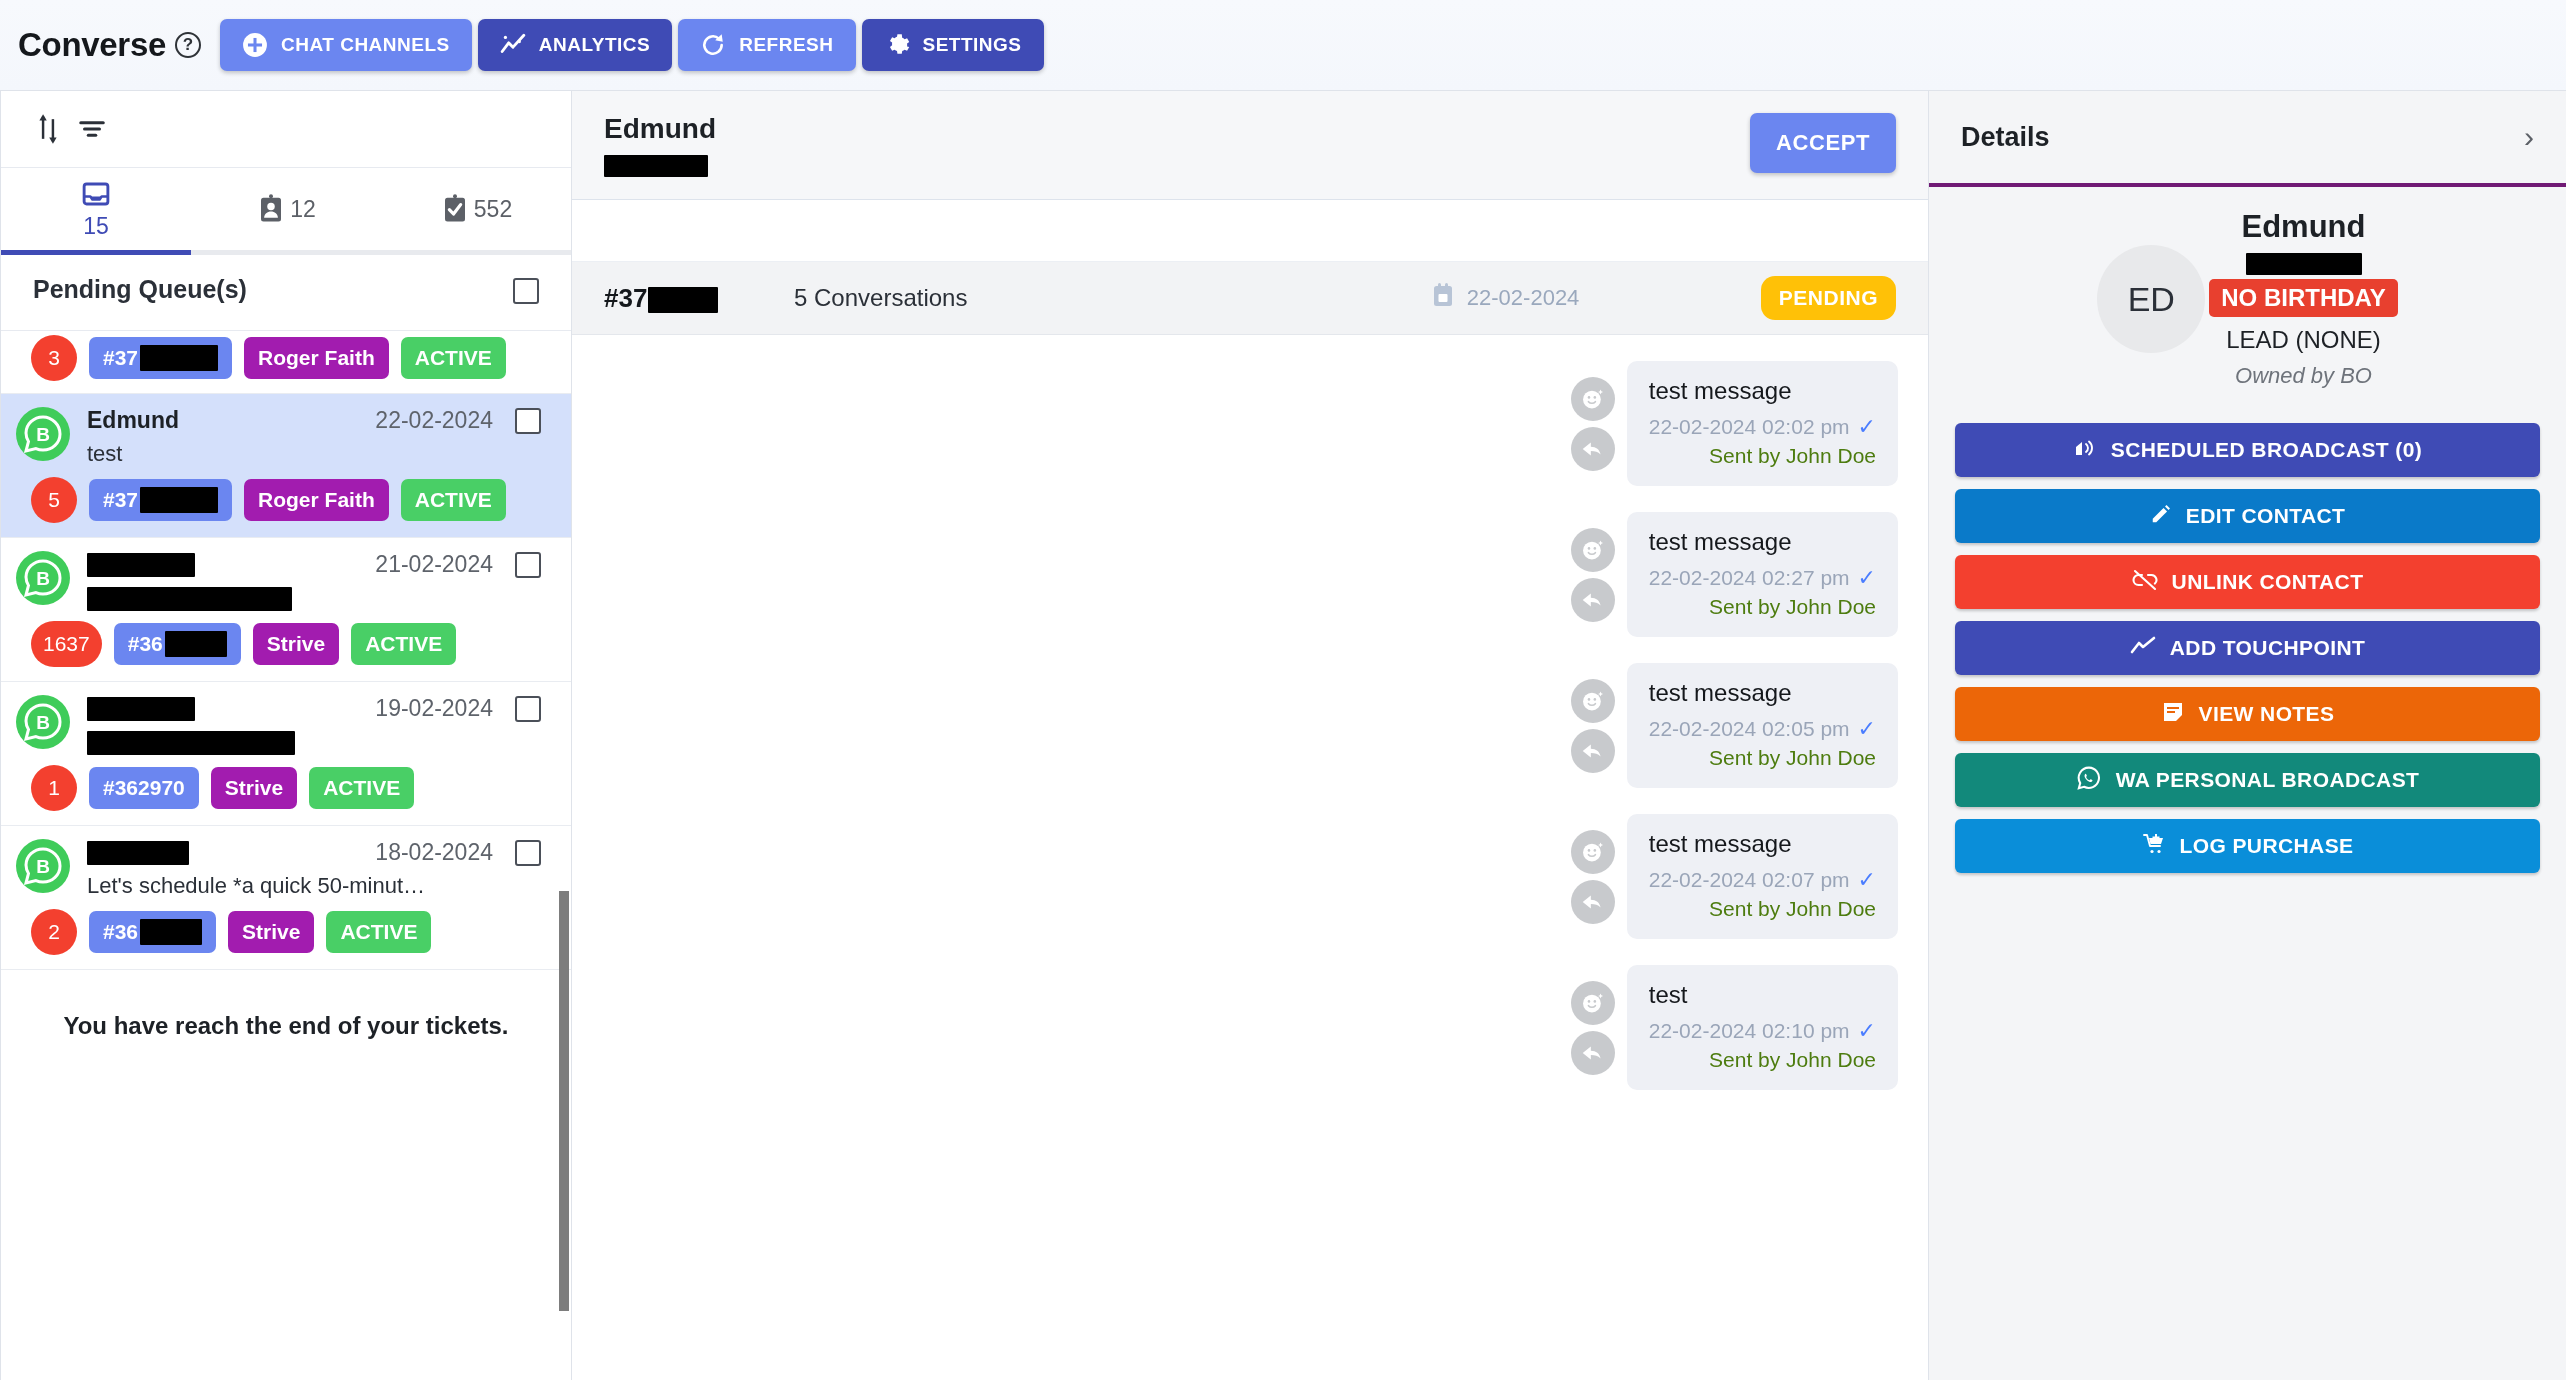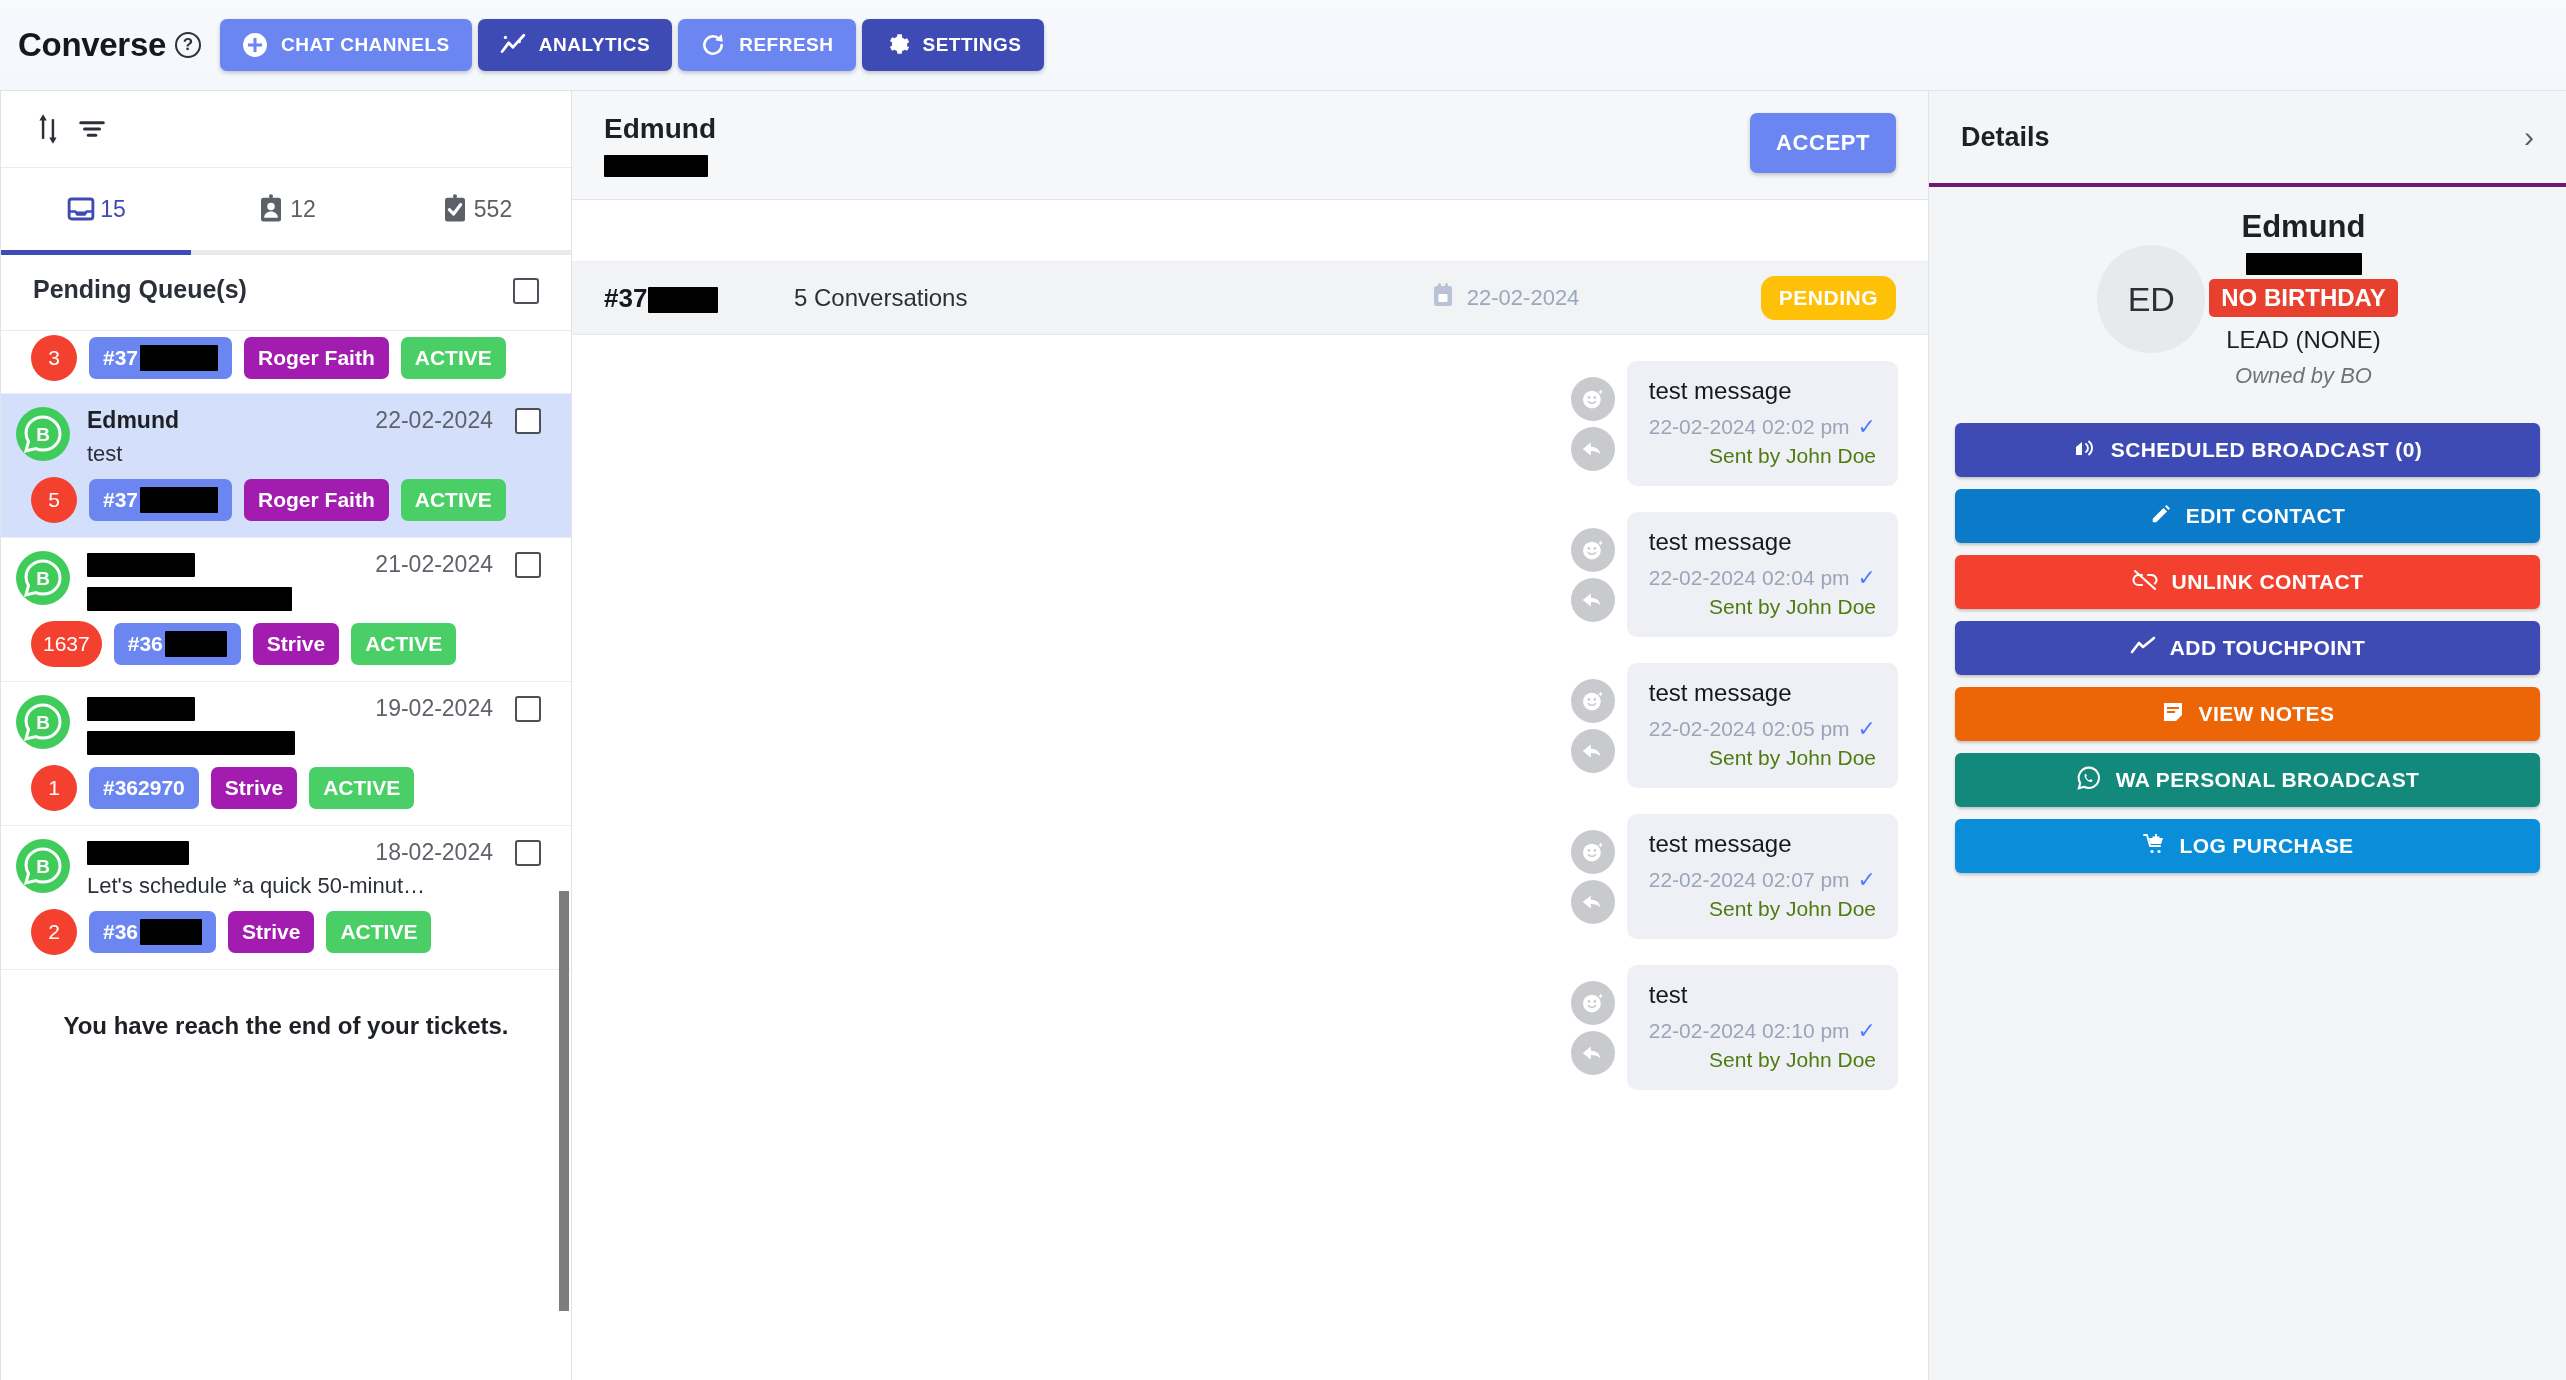--- a/index.html
+++ b/index.html
@@ -61,21 +61,21 @@
     color: #3c4149; font-family: "Liberation Sans", sans-serif; background: transparent;
   }
   .search-box input::placeholder { color: #6e747d; }
   .icon-btn { cursor: pointer; display: flex; align-items: center; }
 
   .tabs { display: flex; height: 82px; align-items: center; }
   .tab {
     flex: 1; display: flex; align-items: center; justify-content: center;
     gap: 4px; font-size: 23px; cursor: pointer; height: 100%;
   }
-  .tab.active { color: #3f4bb5; }
+  .tab.active { color: #3f4bb5; flex-direction: column; }
   .tab.idle { color: #5c6067; }
   .tab-underline { height: 5px; background: #e8eaee; display: flex; }
   .tab-underline .seg { flex: 1; }
   .tab-underline .seg.on { background: #3f4bb5; }
 
   .queue-head {
     display: flex; align-items: flex-end; justify-content: space-between;
     padding: 12px 32px 26px 32px; border-bottom: 1px solid #e7eaf0; margin-top: 8px;
   }
   .queue-title { font-size: 25px; font-weight: bold; color: #2b3038; }
@@ -521,21 +521,21 @@
           </span>
           <span class="act-circle">
             <svg width="26" height="26" viewBox="0 0 24 24">
                 <path d="M10 6v4c5 0 8 2.6 9 7-2.4-2.3-5-3.2-9-3.2V18L2.5 12z" fill="#fff"></path>
               </svg>
           </span>
         </div>
         <div class="bubble">
           <div class="b-text">test message</div>
           <div class="b-meta">
-              <span>22-02-2024 02:04 pm</span>
+              <span>22-02-2024 02:27 pm</span>
               <span class="tick">✓</span>
             </div>
           <div class="b-sender">Sent by John Doe</div>
         </div>
       </div>
 
       <div class="msg-row">
         <div class="msg-actions">
           <span class="act-circle">
             <svg width="26" height="26" viewBox="0 0 24 24">

